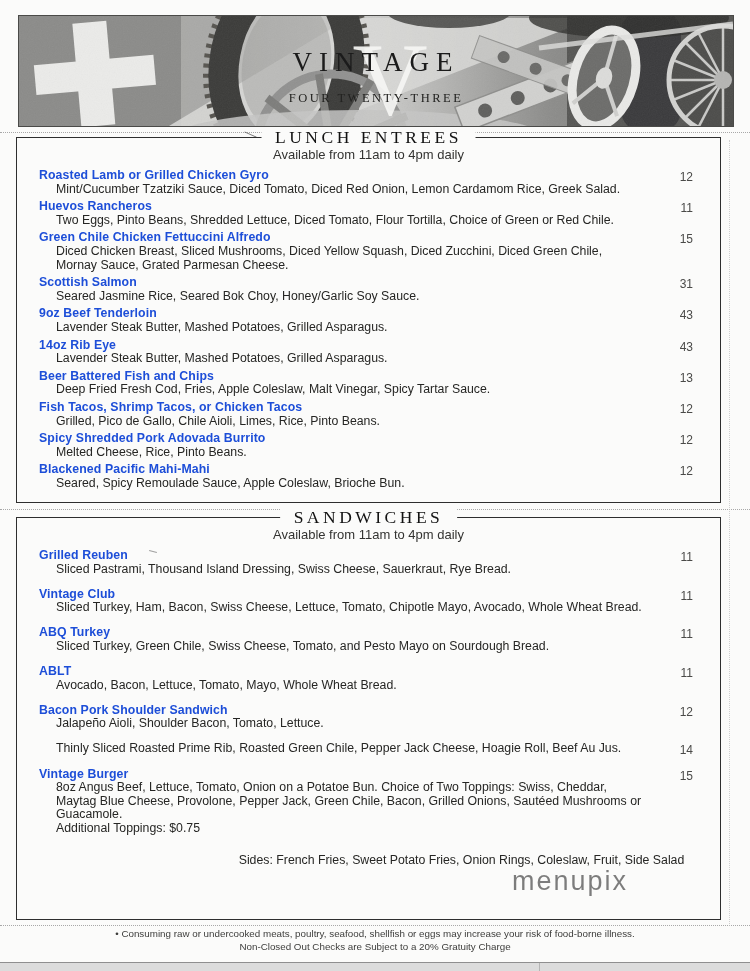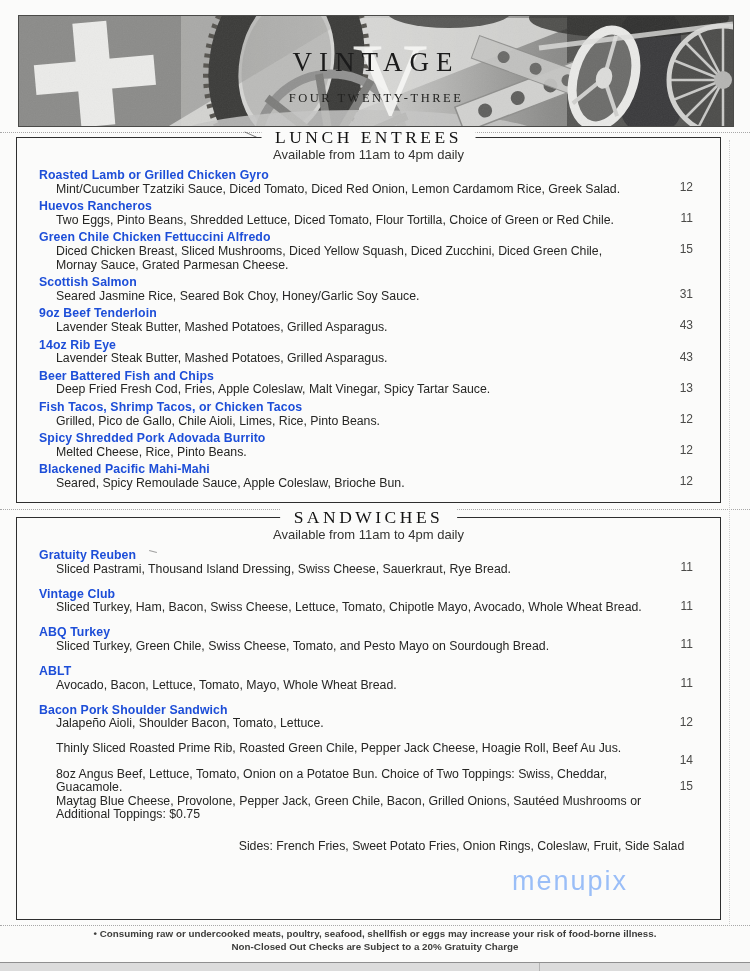--- a/index.html
+++ b/index.html
@@ -27,26 +27,26 @@
   .box-sand{top:517px;height:403px;}
   .box-title{position:absolute;top:-11px;left:50%;transform:translateX(-50%);background:#fbfbfa;padding:0 14px;
     font-family:"Liberation Serif",serif;font-size:17.5px;line-height:20px;letter-spacing:3.5px;color:#121212;white-space:nowrap;}
   .box-subtitle{margin-top:10px;text-align:center;font-size:13px;line-height:14px;color:#333331;}
   .items{margin-top:7px;}
   .item{position:relative;padding:0 70px 0 22px;}
   .box-lunch .item{margin-bottom:4px;}
   .box-sand .item{margin-bottom:11.5px;}
   .item-name{font-weight:bold;font-size:12.3px;line-height:13.6px;color:#1d4ed8;letter-spacing:.1px;}
   .item-desc{font-size:12.3px;line-height:13.6px;color:#262624;padding-left:17px;}
-  .item-price{position:absolute;top:11px;right:27px;font-size:12px;color:#4a4a48;}
+  .item-price{position:absolute;top:1px;right:27px;font-size:12px;color:#4a4a48;}
   .sides-note{margin-top:17px;text-align:center;font-size:12.3px;color:#262624;padding-left:186px;}
 
   
-  .watermark{position:absolute;left:512px;top:866px;font-size:27px;letter-spacing:2px;color:#3b82f6;opacity:.5;z-index:3;}
-  .footer{position:absolute;left:0;top:928px;width:750px;text-align:center;color:#3d3d3b;font-weight:bold;}
+  .watermark{position:absolute;left:512px;top:866px;font-size:27px;letter-spacing:2px;color:#000000;opacity:.5;z-index:3;}
+  .footer{position:absolute;left:0;top:928px;width:750px;text-align:center;color:#3d3d3b;}
   .footer-line1{font-size:9.8px;line-height:12.5px;}
   .footer-line2{font-size:9.8px;line-height:12.5px;}
   .scan-band{position:absolute;left:0;top:962px;width:750px;height:9px;background:#dcdcdc;border-top:1px solid #8f8f8f;}
   .band-split{position:absolute;left:539px;top:963px;width:1px;height:8px;background:#b5b5b5;}
   .stray-mark{position:absolute;width:13px;height:0;border-top:1.6px solid #555;transform:rotate(24deg);opacity:.8;}
   .mark1{left:244px;top:134px;}
   .mark2{left:149px;top:551px;transform:rotate(14deg);width:8px;opacity:.55;}
 </style>
 </head>
 <body>
@@ -244,21 +244,21 @@
         </div>
       </div>
   </section>
 
   <section class="menu-box box-sand">
     <div class="box-title">SANDWICHES</div>
     <div class="box-subtitle">Available from 11am to 4pm daily</div>
     <div class="items">
 
         <div class="item">
-          <div class="item-name">Gratuity Reuben</div>
+          <div class="item-name">Grilled Reuben</div>
           <div class="item-desc">
             <div>Sliced Pastrami, Thousand Island Dressing, Swiss Cheese, Sauerkraut, Rye Bread.</div>
           </div>
           <div class="item-price">11</div>
         </div>
 
         <div class="item">
           <div class="item-name">Vintage Club</div>
           <div class="item-desc">
             <div>Sliced Turkey, Ham, Bacon, Swiss Cheese, Lettuce, Tomato, Chipotle Mayo, Avocado, Whole Wheat Bread.</div>
@@ -291,24 +291,25 @@
         </div>
 
         <div class="item">
           <div class="item-desc">
             <div>Thinly Sliced Roasted Prime Rib, Roasted Green Chile, Pepper Jack Cheese, Hoagie Roll, Beef Au Jus.</div>
           </div>
           <div class="item-price">14</div>
         </div>
 
         <div class="item">
+          <div class="item-name">Vintage Burger</div>
           <div class="item-desc">
             <div>8oz Angus Beef, Lettuce, Tomato, Onion on a Potatoe Bun.  Choice of Two Toppings:  Swiss, Cheddar,</div>
+            <div>Maytag Blue Cheese, Provolone, Pepper Jack, Green Chile, Bacon, Grilled Onions, Sautéed Mushrooms or</div>
             <div>Guacamole.</div>
-            <div>Maytag Blue Cheese, Provolone, Pepper Jack, Green Chile, Bacon, Grilled Onions, Sautéed Mushrooms or</div>
             <div>Additional Toppings:  $0.75</div>
           </div>
           <div class="item-price">15</div>
         </div>
       </div>
     <div class="sides-note">Sides: French Fries, Sweet Potato Fries, Onion Rings, Coleslaw, Fruit, Side Salad</div>
   </section>
 
   <div class="watermark">menupix</div>
   <div class="footer">

